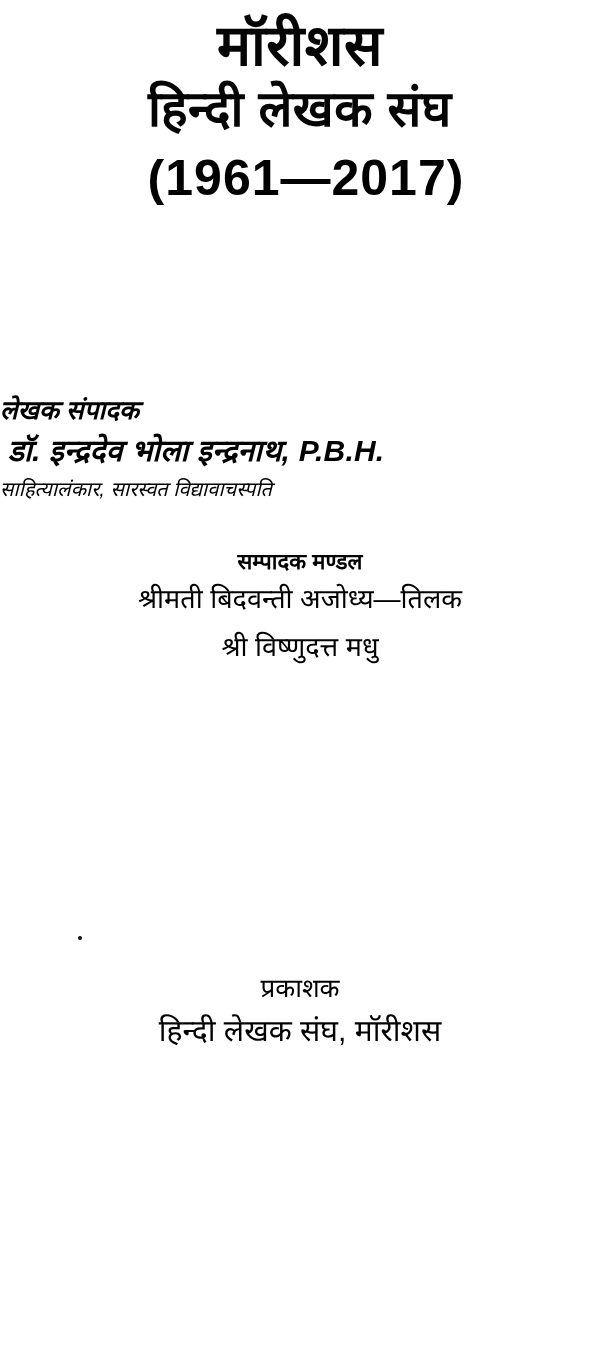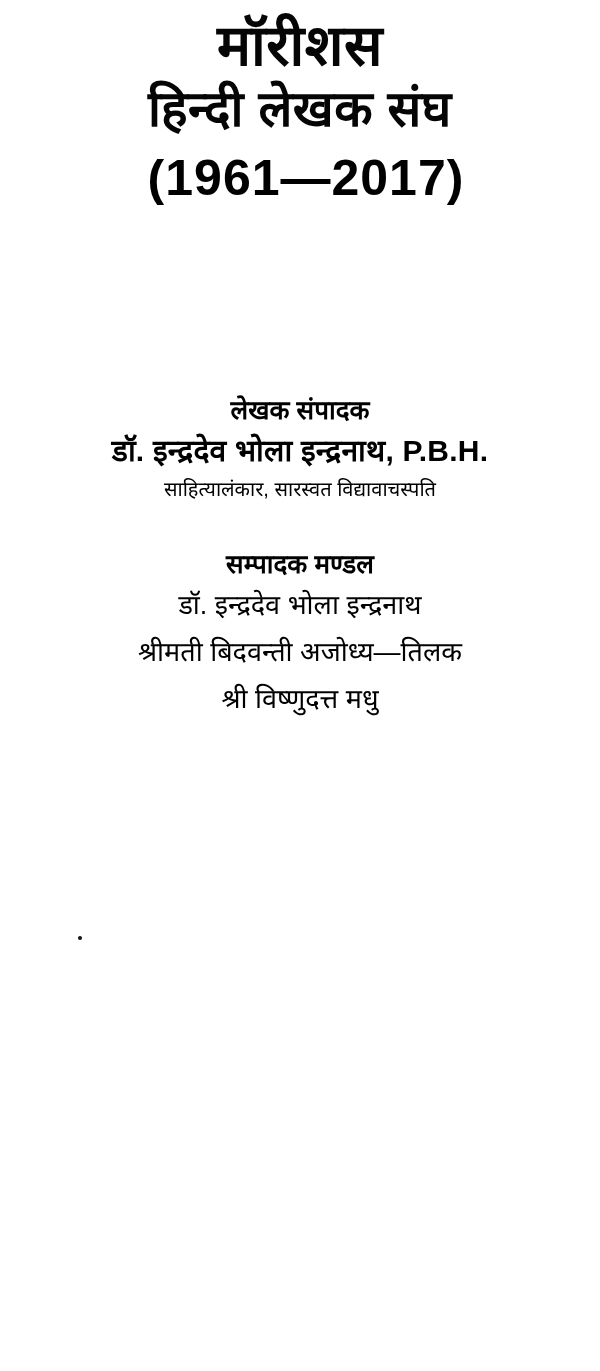--- a/index.html
+++ b/index.html
@@ -47,46 +47,48 @@
   .title-years {
     font-family: "Liberation Sans", sans-serif;
     font-weight: bold;
     font-size: 50px;
     line-height: 1.5;
     letter-spacing: 1px;
     margin-left: 12px;
   }
   .author-block {
     width: 100%;
-    text-align: center;
+    text-align: left;
     margin-top: 178px;
+    font-style: italic;
   }
   .role-label {
     font-weight: bold;
     font-size: 26px;
     line-height: 1.3;
   }
   .author-name {
     font-weight: bold;
     font-size: 30px;
     line-height: 1.5;
     letter-spacing: 0.2px;
+    margin-left: 8px;
   }
   .author-titles {
     font-size: 20px;
     line-height: 1.6;
   }
   .board-block {
     width: 100%;
     text-align: center;
     margin-top: 42px;
   }
   .board-label {
     font-weight: bold;
-    font-size: 26px;
+    font-size: 22px;
     line-height: 1.35;
   }
   .board-name {
     font-size: 27px;
     line-height: 1.75;
   }
   .dot-mark {
     position: absolute;
     left: 78px;
     top: 936px;
@@ -123,21 +125,24 @@
   </div>
 
   <div class="author-block">
     <div class="role-label">लेखक संपादक</div>
     <div class="author-name">डॉ. इन्द्रदेव भोला इन्द्रनाथ, P.B.H.</div>
     <div class="author-titles">साहित्यालंकार, सारस्वत विद्यावाचस्पति</div>
   </div>
 
   <div class="board-block">
     <div class="board-label">सम्पादक मण्डल</div>
-    <div class="board-name">डॉ. इन्द्रदेव भोला इन्द्रनाथ</div>
     <div class="board-name">श्रीमती बिदवन्ती अजोध्य—तिलक</div>
     <div class="board-name">श्री विष्णुदत्त मधु</div>
   </div>
 
   <div class="dot-mark"></div>
 
+  <div class="publisher-block">
+    <div class="publisher-label">प्रकाशक</div>
+    <div class="publisher-name">हिन्दी लेखक संघ, मॉरीशस</div>
+  </div>
 
 </div>
 
 </body></html>

